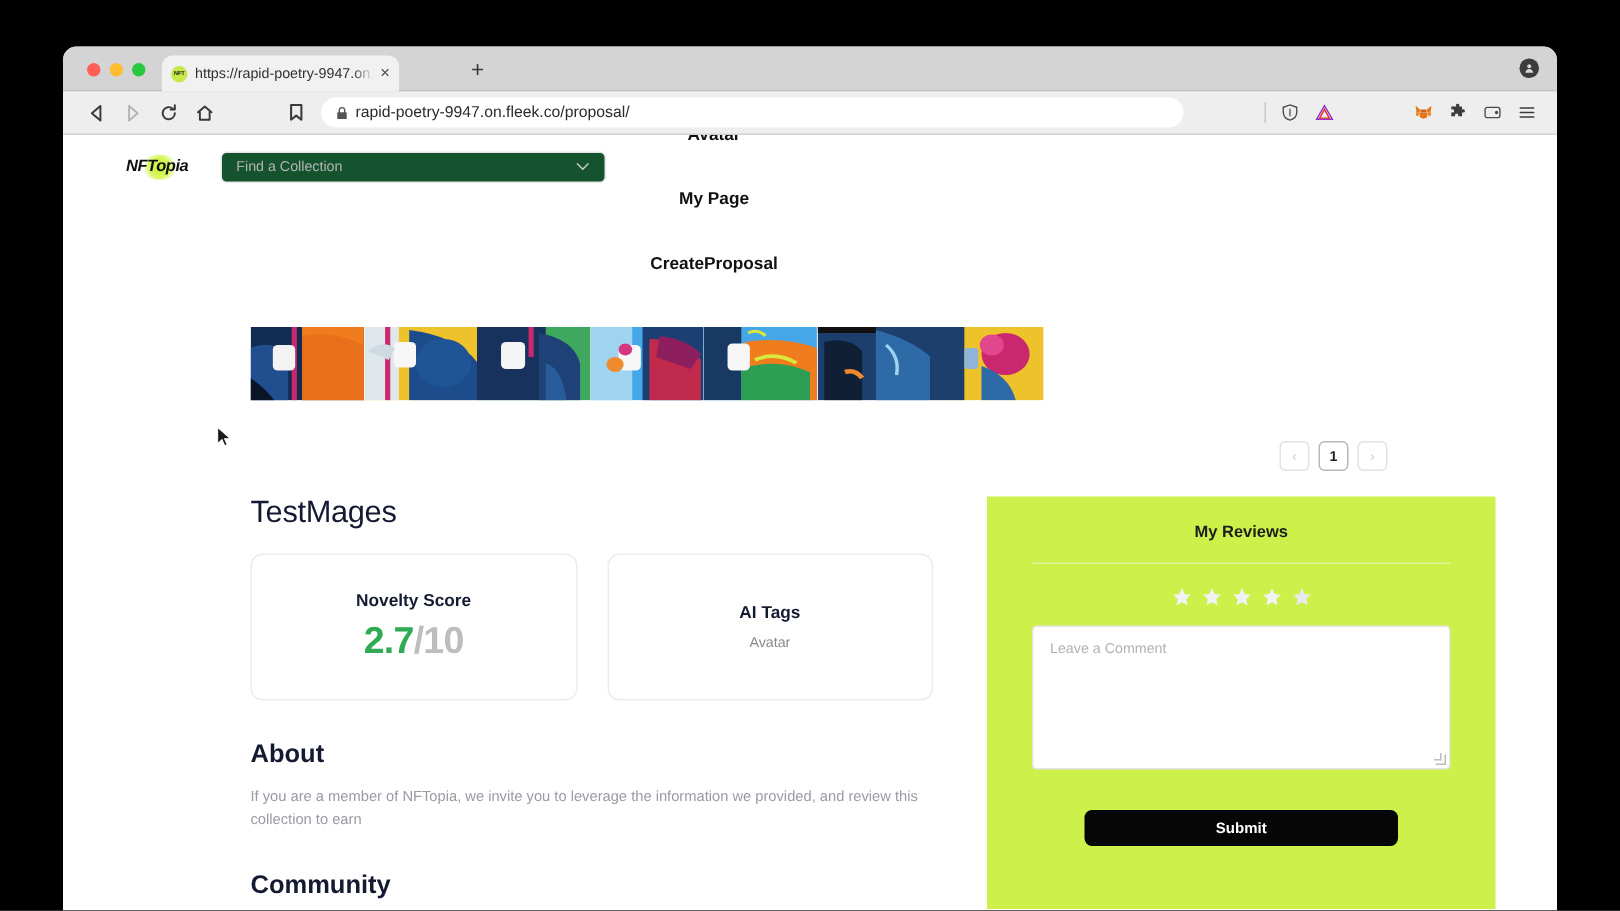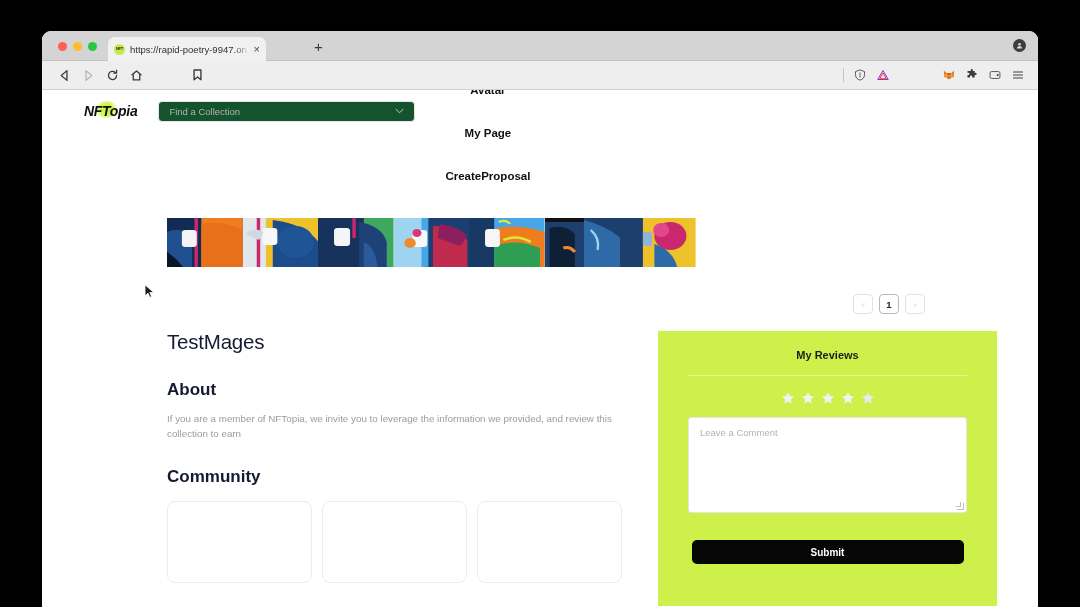--- a/index.html
+++ b/index.html
@@ -113,21 +113,21 @@
   
   .page { position:relative; height:516px; background:#ffffff; overflow:hidden; }
 
   
   .site-header {
     height:42px; display:flex; align-items:center;
     padding:0 19px 0 40px; gap:0;
   }
   .logo {
     position:relative; font-style:italic; font-weight:800;
-    font-size:14px; color:#111; letter-spacing:-0.3px;
+    font-size:11px; color:#111; letter-spacing:-0.3px;
     padding:1px 2px; white-space:nowrap;
   }
   .logo .glow {
     position:absolute; left:12px; top:-1px; width:25px; height:17px;
     background: radial-gradient(circle, #c9f135 0%, #d6f75f 45%, rgba(214,247,95,0) 72%);
     border-radius:50%; z-index:0;
   }
   .logo span { position:relative; z-index:1; }
 
   .search-select {
@@ -238,21 +238,21 @@
   .resize-handle {
     position:absolute; right:2px; bottom:2px; width:7px; height:7px;
     border-right:1px solid #bdbdbd; border-bottom:1px solid #bdbdbd;
   }
   .resize-handle::before {
     content:""; position:absolute; right:2px; bottom:2px; width:4px; height:4px;
     border-right:1px solid #bdbdbd; border-bottom:1px solid #bdbdbd;
   }
   .submit-btn {
     display:block; margin:27px auto 0 auto;
-    width:272px; height:24px;
+    width:209px; height:24px;
     background:#060606; color:#fff;
     border:none; border-radius:5px;
     font-size:10px; font-weight:600;
     cursor:pointer;
   }
 
   
   .cursor { position:absolute; left:144px; top:284px; width:11px; height:15px; pointer-events:none; }
 </style>
 </head>
@@ -309,20 +309,28 @@
           <path class="icon-stroke" d="M2.5 7.2 L8 2.4 L13.5 7.2"></path>
           <path class="icon-stroke" d="M4 7 V13.4 H12 V7"></path>
         </svg>
       </div>
 
       <div class="urlbar-wrap">
         <div class="bookmark-ic">
           <svg viewBox="0 0 12 14">
               <path class="icon-stroke" d="M2 1.2 H10 V12.6 L6 9.4 L2 12.6 Z"></path>
             </svg>
+        </div>
+        <div class="urlbar">
+          <span class="lock">
+            <svg viewBox="0 0 10 12">
+                <path d="M2 5V3.4a3 3 0 0 1 6 0V5h.6a.6.6 0 0 1 .6.6v5a.6.6 0 0 1-.6.6H1.4a.6.6 0 0 1-.6-.6v-5A.6.6 0 0 1 1.4 5zM3.2 5h3.6V3.4a1.8 1.8 0 0 0-3.6 0z"></path>
+              </svg>
+          </span>
+          <span class="url-text">rapid-poetry-9947.on.fleek.co/proposal/</span>
         </div>
       </div>
 
       <div class="tool-right">
         <div class="sep"></div>
         <div class="ticon">
           <svg viewBox="0 0 16 16">
               <path d="M8 1.2 14 3.4v4.2c0 4-2.6 6.3-6 7.2-3.4-.9-6-3.2-6-7.2V3.4z" fill="none" stroke="#4b4b4b" stroke-width="1.2"></path>
               <path d="M8 4.6v6.8" stroke="#4b4b4b" stroke-width="1.1"></path>
             </svg>
@@ -469,20 +477,32 @@
 
       <div class="pagination">
         <div class="pg">‹</div>
         <div class="pg active">1</div>
         <div class="pg">›</div>
       </div>
 
       <div class="left-col">
         <div class="title">TestMages</div>
 
+        <div class="card-row">
+          <div class="card">
+            <div class="card-label">Novelty Score</div>
+            <div class="score">
+              <span class="num">2.7</span><span class="den">/10</span>
+            </div>
+          </div>
+          <div class="card">
+            <div class="card-label">AI Tags</div>
+            <div class="card-sub">Avatar</div>
+          </div>
+        </div>
 
         <div class="section-h">About</div>
         <div class="about-text">If you are a member of NFTopia, we invite you to leverage the information we provided, and review this collection to earn</div>
 
         <div class="section-h">Community</div>
         <div class="stat-row">
           <div class="stat">
             
             
           </div>

